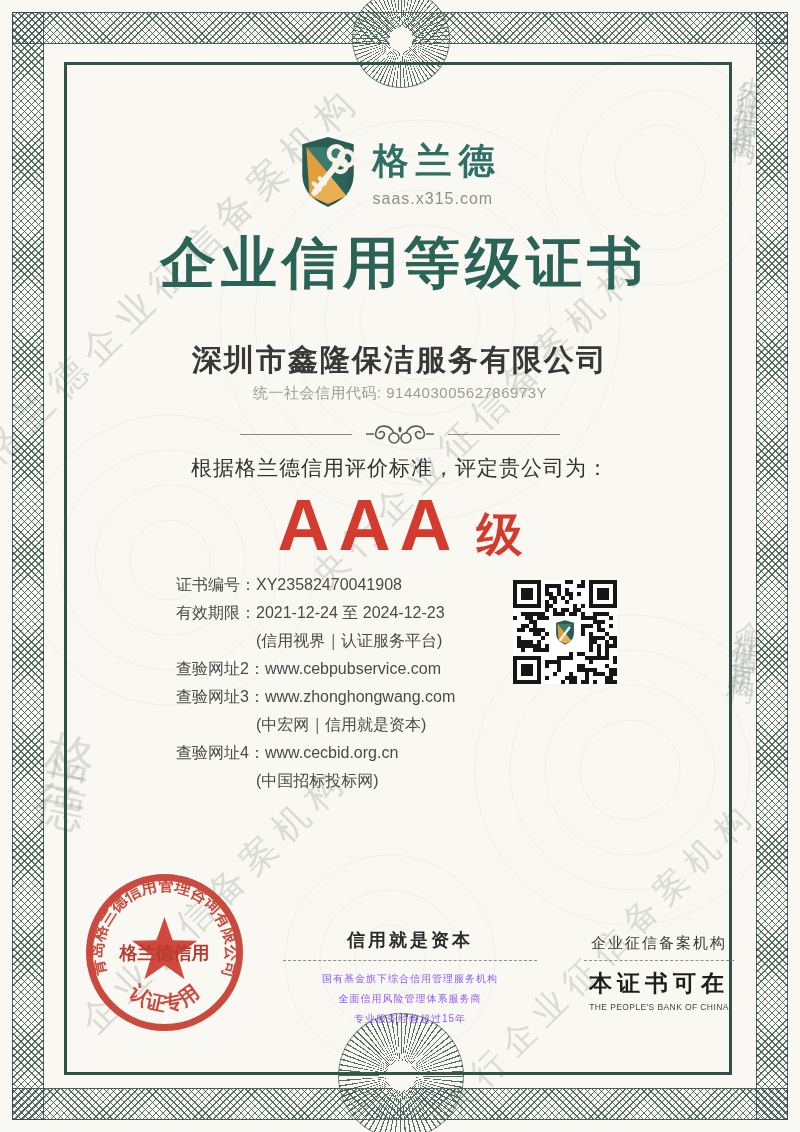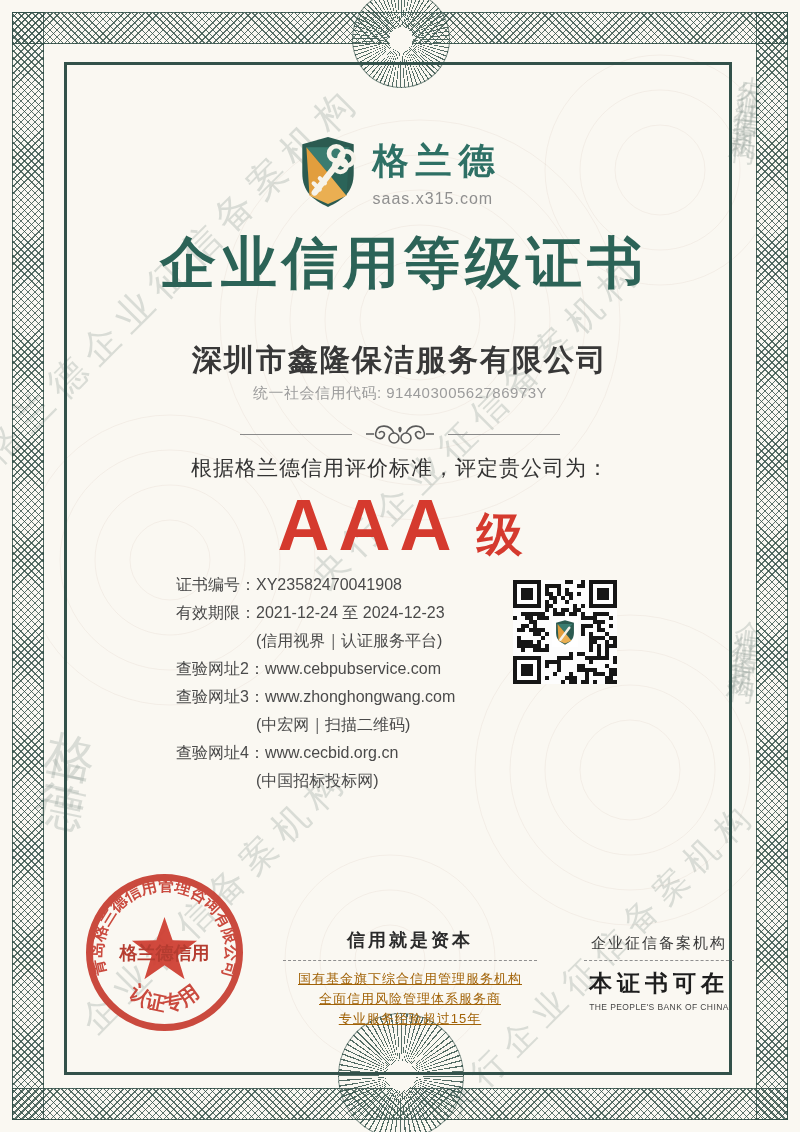--- a/index.html
+++ b/index.html
@@ -70,21 +70,21 @@
   .finder{position:absolute;width:28px;height:28px;border:4px solid #161616;box-sizing:border-box;background:#fff;}
   .finder::after{content:"";position:absolute;left:4px;top:4px;width:12px;height:12px;background:#161616;}
   .finder.tl{left:0;top:0;} .finder.tr{right:0;top:0;} .finder.bl{left:0;bottom:0;}
   .qr-logo{position:absolute;left:39px;top:37px;width:26px;height:30px;background:#fff;
       display:flex;align-items:center;justify-content:center;}
   .qr-caption{margin-top:13px;font-size:14px;color:#6f6f6f;line-height:19px;letter-spacing:1px;}
   
   .footer-center{position:absolute;left:283px;top:928px;width:254px;text-align:center;z-index:6;}
   .footer-center .slogan{font-size:18px;font-weight:bold;color:#2b2b2b;letter-spacing:3px;}
   .dashed{height:0;border-top:1px dashed #8f8f8f;margin:8px 0;}
-  .footer-center .line{font-size:13px;color:#a16207;line-height:20px;letter-spacing:1px;text-decoration:underline;}
+  .footer-center .line{font-size:10px;color:#8b5cf6;line-height:20px;letter-spacing:1px;}
   .footer-right{position:absolute;left:570px;top:934px;width:178px;text-align:center;z-index:6;}
   .footer-right .label{font-size:15px;color:#3a3a3a;letter-spacing:2px;}
   .footer-right .dashed{margin:7px 14px;}
   .footer-right .bank{font-family:"Liberation Serif","DejaVu Serif",serif;font-size:23px;
       font-weight:bold;color:#1e1e1e;letter-spacing:5px;}
   .footer-right .bank-en{font-size:8.5px;color:#444;letter-spacing:.4px;margin-top:3px;}
   .seal{position:absolute;left:82px;top:870px;z-index:7;opacity:.95;}
 </style>
 </head>
 <body>
@@ -184,21 +184,21 @@
     <div class="d-row">
       <span>有效期限：</span><span>2021-12-24 至 2024-12-23</span>
     </div>
     <div class="d-row indent">(信用视界｜认证服务平台)</div>
     <div class="d-row">
       <span>查验网址2：</span><span>www.cebpubservice.com</span>
     </div>
     <div class="d-row">
       <span>查验网址3：</span><span>www.zhonghongwang.com</span>
     </div>
-    <div class="d-row indent">(中宏网｜扫描二维码)</div>
+    <div class="d-row indent">(中宏网｜信用就是资本)</div>
     <div class="d-row">
       <span>查验网址4：</span><span>www.cecbid.org.cn</span>
     </div>
     <div class="d-row indent">(中国招标投标网)</div>
   </div>
 
   <div class="qr-block">
     <div class="qr">
       <div style="position:absolute;inset:0;">
           <i style="left:52px;top:0px"></i>

